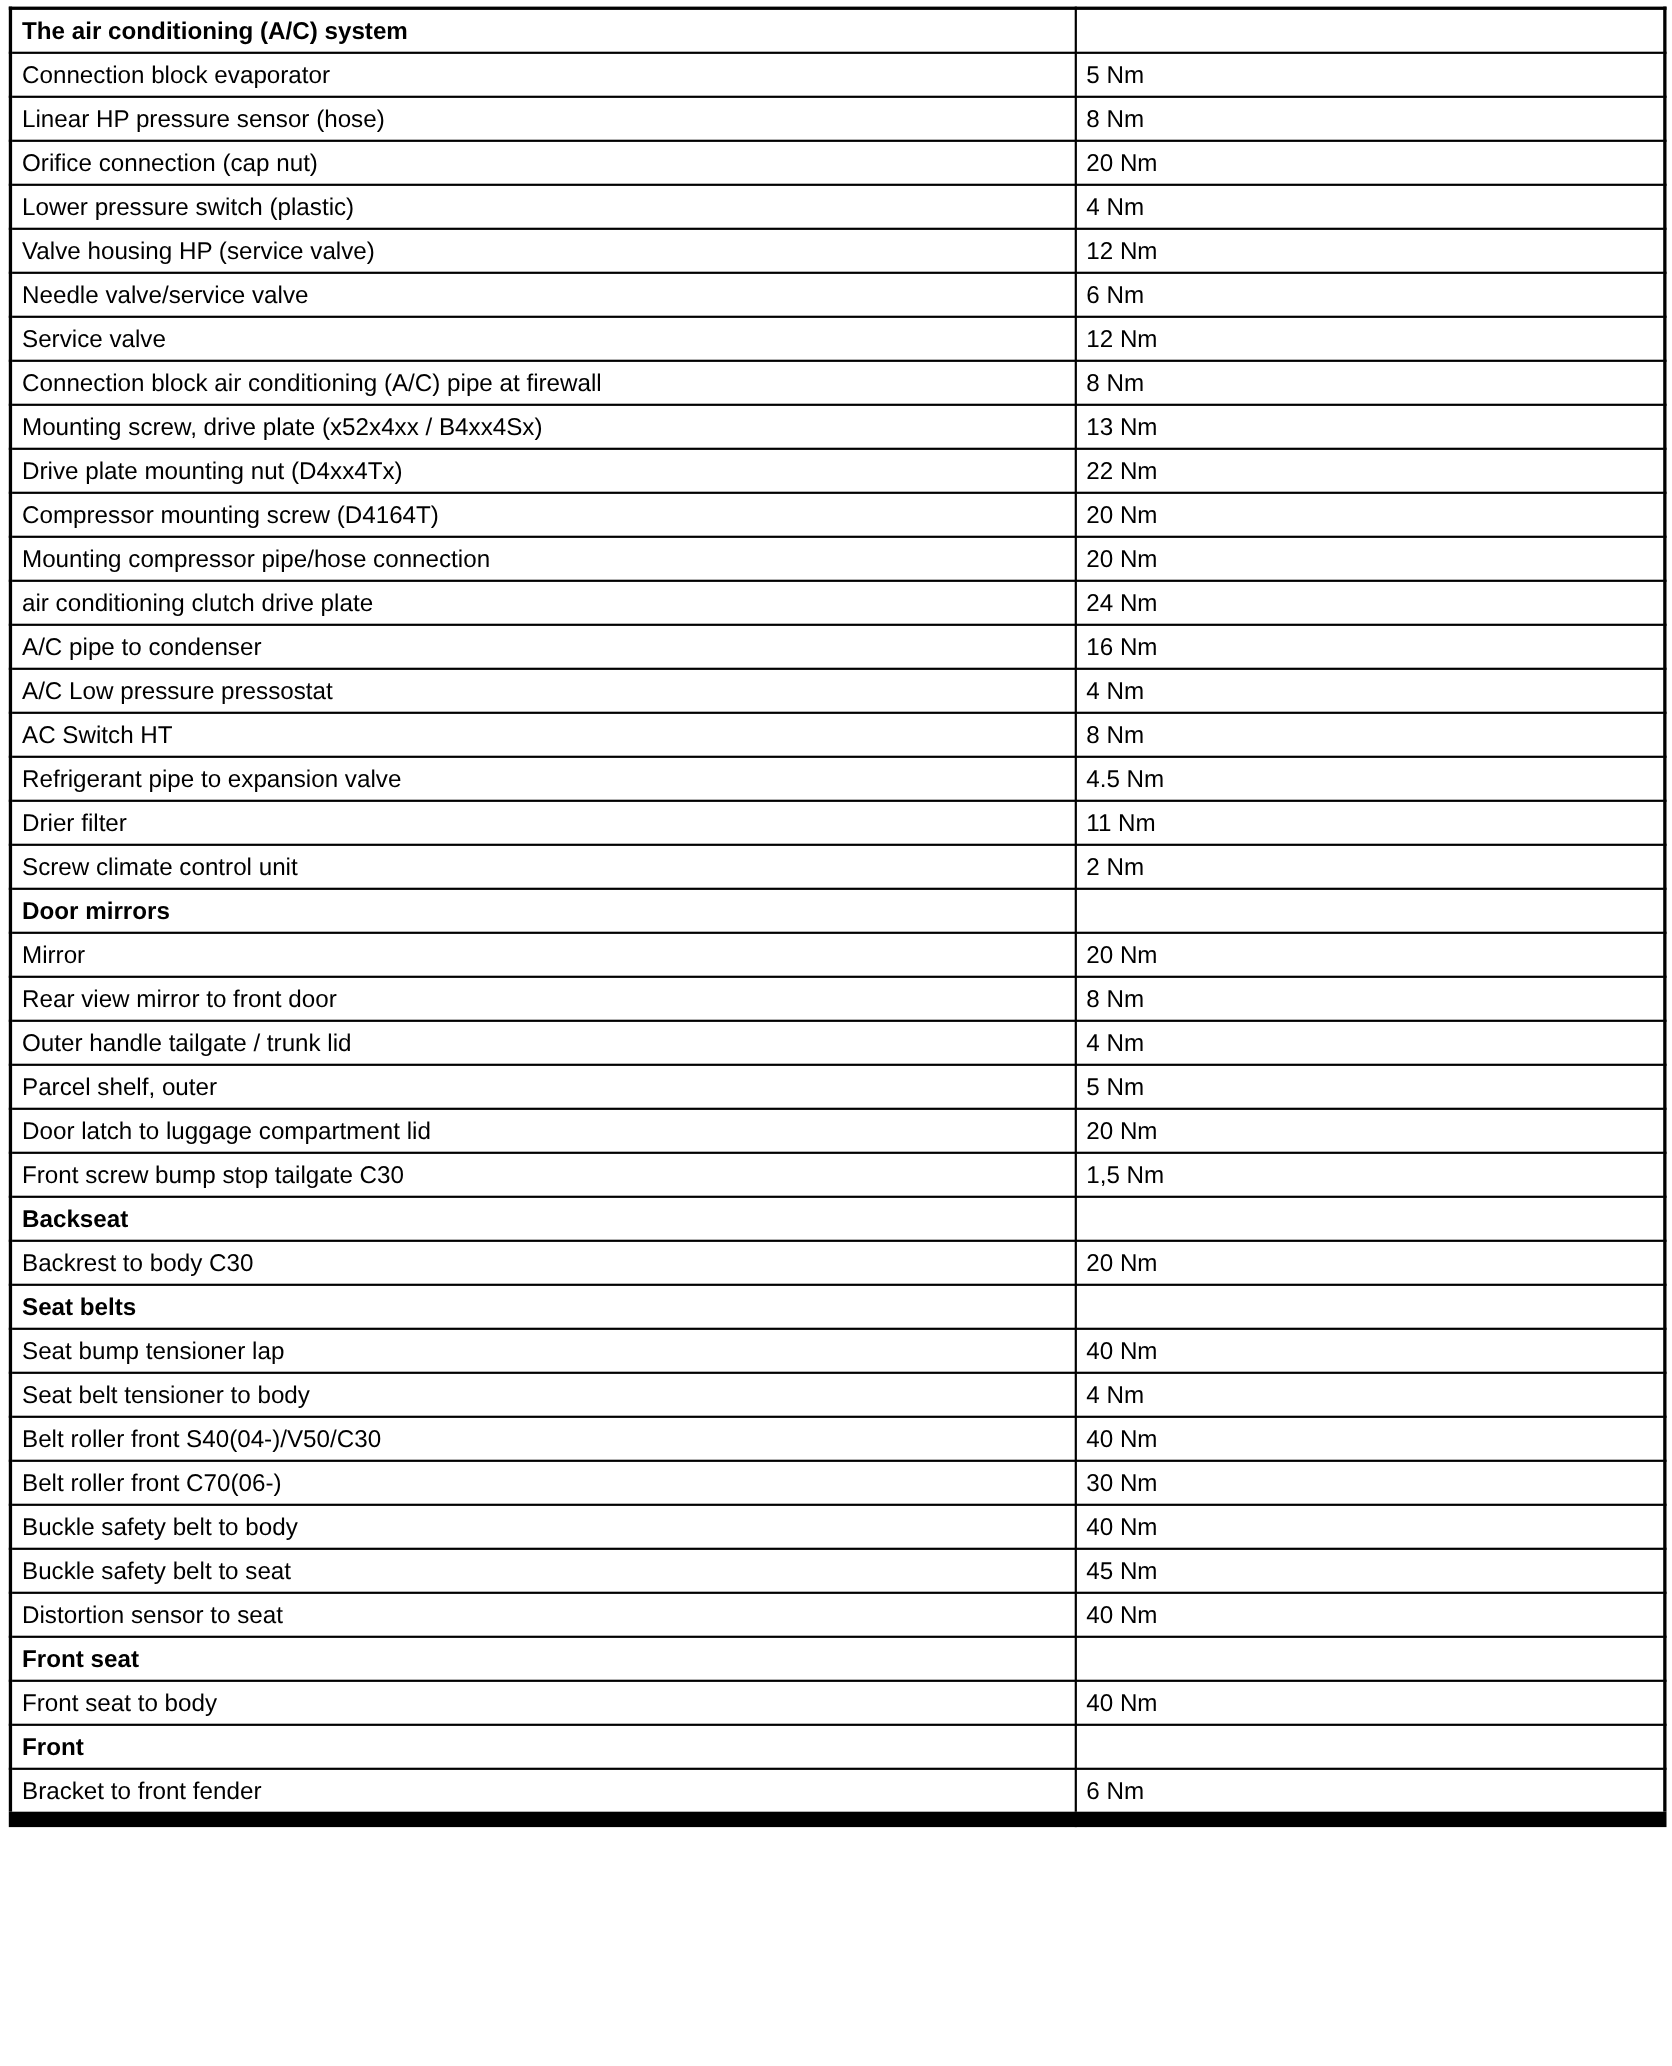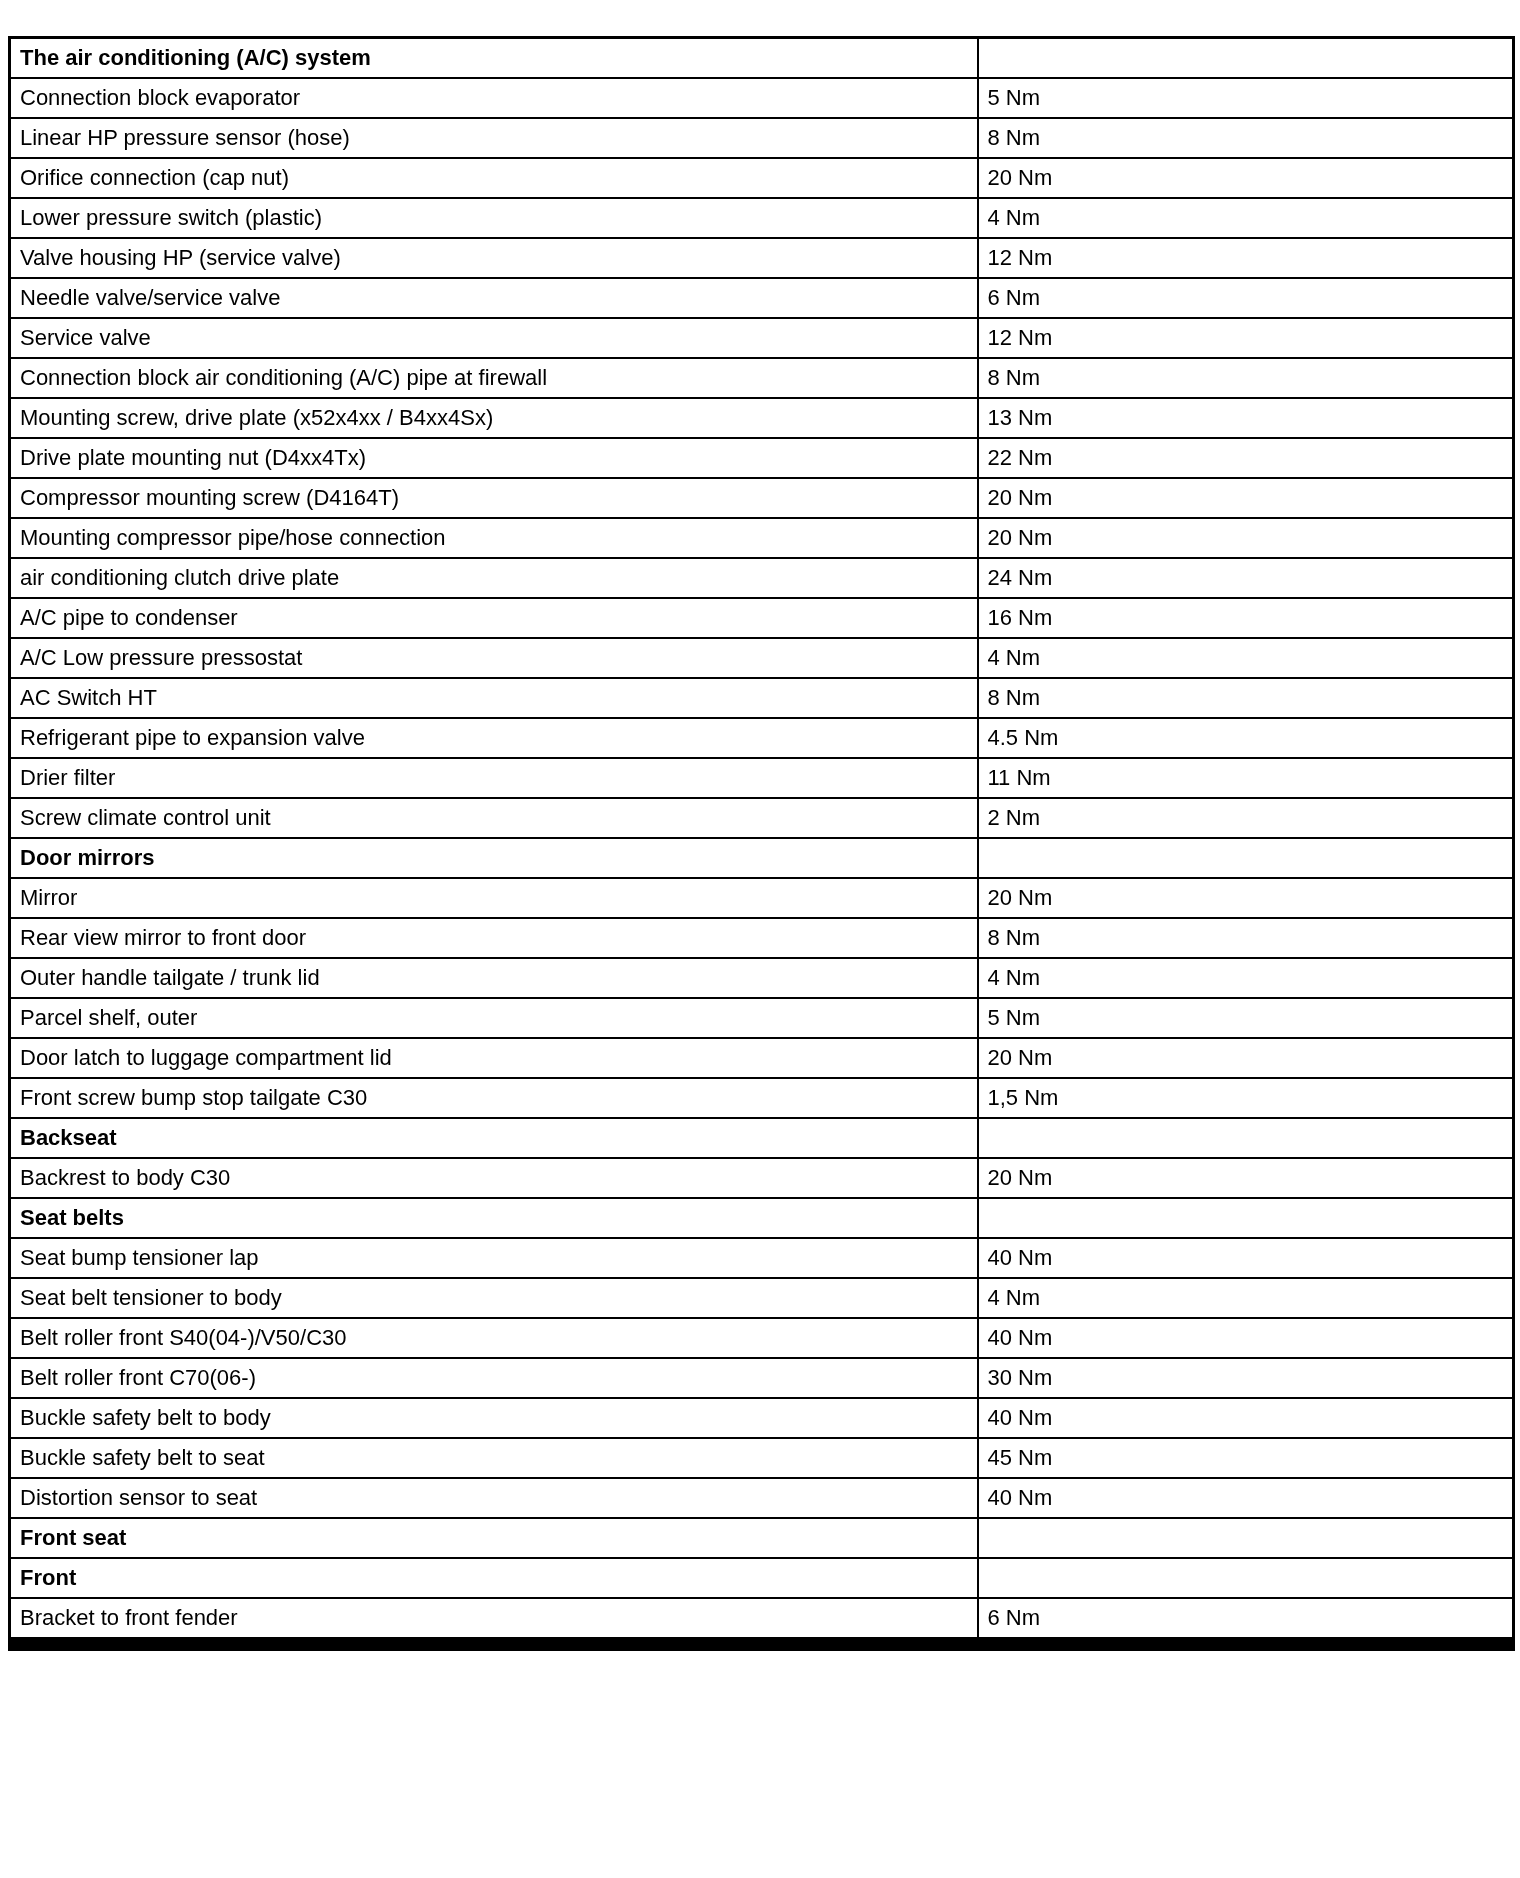--- a/index.html
+++ b/index.html
@@ -14,21 +14,20 @@
     background: #ffffff;
     box-sizing: border-box;
     padding: 6px 8px 0 8px;
   }
   table.torque-table {
     border-collapse: collapse;
     width: 1504px;
     table-layout: fixed;
     border: 3px solid #000000;
     border-bottom: 14px solid #000000;
-    margin-top: 30px;
   }
   table.torque-table col.col-label { width: 968px; }
   table.torque-table col.col-value { width: 536px; }
   table.torque-table td {
     border: 2px solid #000000;
     height: 38px;
     padding: 0 0 0 9px;
     font-size: 22px;
     line-height: 38px;
     color: #000000;
@@ -236,20 +235,24 @@
   <tr>
     <td class="label-cell">Distortion sensor to seat</td>
     <td class="value-cell">40 Nm</td>
   </tr>
 
   <tr class="section-row">
     <td class="label-cell">Front seat</td>
     <td class="value-cell"></td>
   </tr>
 
+  <tr>
+    <td class="label-cell">Front seat to body</td>
+    <td class="value-cell">40 Nm</td>
+  </tr>
 
   <tr class="section-row">
     <td class="label-cell">Front</td>
     <td class="value-cell"></td>
   </tr>
 
   <tr>
     <td class="label-cell">Bracket to front fender</td>
     <td class="value-cell">6 Nm</td>
   </tr>

